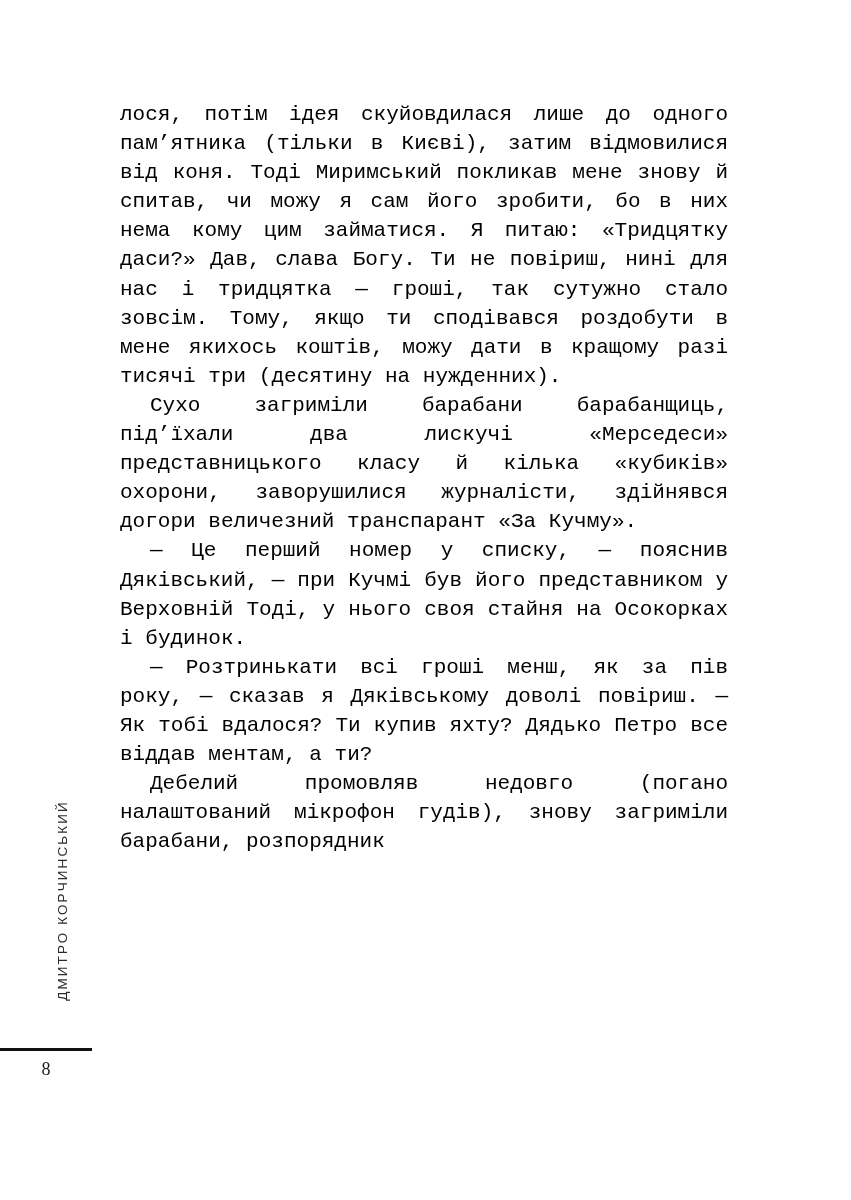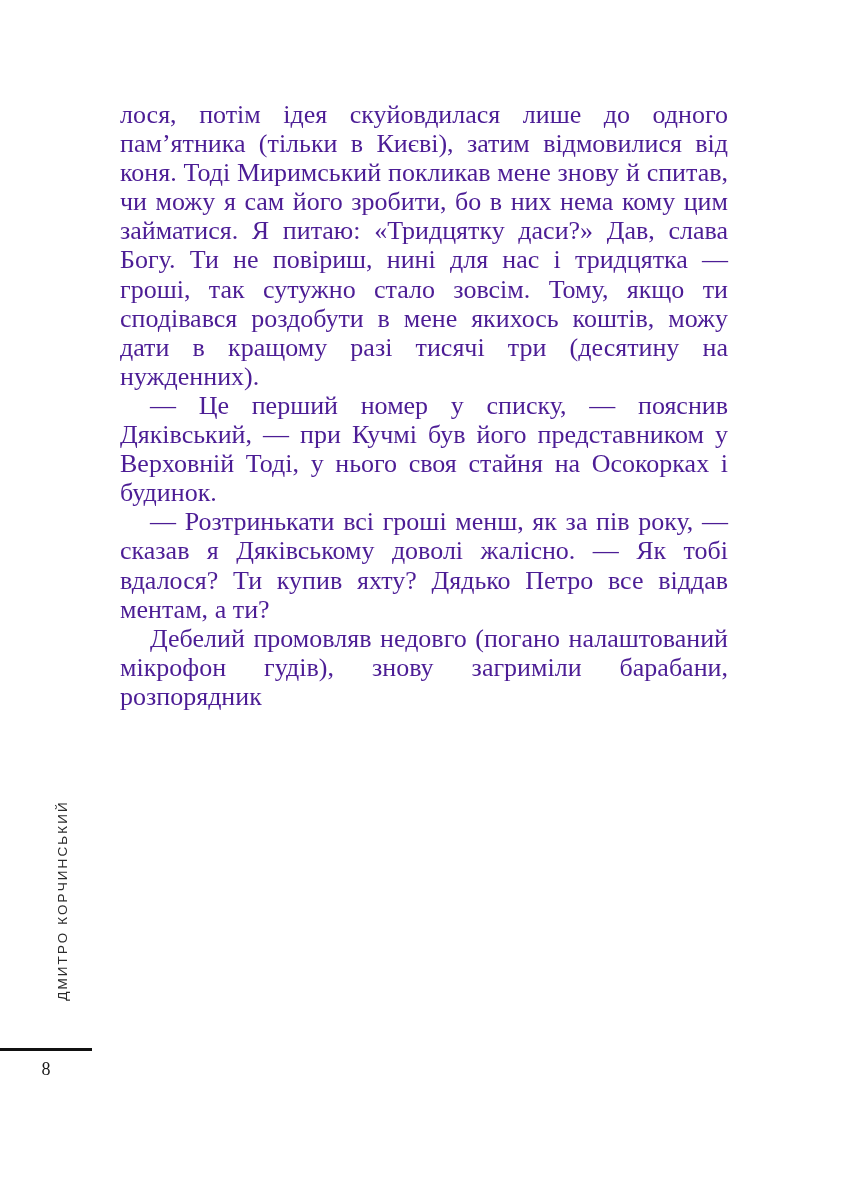--- a/index.html
+++ b/index.html
@@ -67,25 +67,26 @@
     position: absolute;
     left: 120px;
     top: 100px;
     width: 608px;
   }
   .text-column p {
     margin: 0;
     text-indent: 30px;
     text-align: justify;
     text-justify: inter-word;
-    font-size: 26px;
+    font-size: 21px;
     line-height: 29.1px;
-    color: #4c1d95;
+    color: #000000;
     hyphens: none;
     word-spacing: 0.1px;
+    font-family: Liberation Mono, monospace;
   }
   .text-column p.no-indent {
     text-indent: 0;
   }
 </style>
 </head>
 <body>
 
 <div class="page">
 
@@ -93,18 +94,19 @@
     <span class="author-name">ДМИТРО КОРЧИНСЬКИЙ</span>
   </div>
 
   <div class="folio">
     <div class="folio-rule"></div>
     <div class="folio-number">8</div>
   </div>
 
   <div class="text-column">
     <p class="no-indent">лося, потім ідея скуйовдилася лише до одного пам’ятника (тільки в Києві), затим відмовилися від коня. Тоді Миримський покликав мене знову й спитав, чи можу я сам його зробити, бо в них нема кому цим займатися. Я питаю: «Тридцятку даси?» Дав, слава Богу. Ти не повіриш, нині для нас і тридцятка — гроші, так сутужно стало зовсім. Тому, якщо ти сподівався роздобути в мене якихось коштів, можу дати в кращому разі тисячі три (десятину на нужденних).</p>
+    <p>Сухо загриміли барабани барабанщиць, під’їхали два лискучі «Мерседеси» представницького класу й кілька «кубиків» охорони, заворушилися журналісти, здійнявся догори величезний транспарант «За Кучму».</p>
     <p>— Це перший номер у списку, — пояснив Дяківський, — при Кучмі був його представником у Верховній Тоді, у нього своя стайня на Осокорках і будинок.</p>
-    <p>— Розтринькати всі гроші менш, як за пів року, — сказав я Дяківському доволі жалісно. — Як тобі вдалося? Ти купив яхту? Дядько Петро все віддав ментам, а ти?</p>
+    <p>— Розтринькати всі гроші менш, як за пів року, — сказав я Дяківському доволі повіриш. — Як тобі вдалося? Ти купив яхту? Дядько Петро все віддав ментам, а ти?</p>
     <p>Дебелий промовляв недовго (погано налаштований мікрофон гудів), знову загриміли барабани, розпорядник</p>
   </div>
 
 </div>
 
 </body></html>

